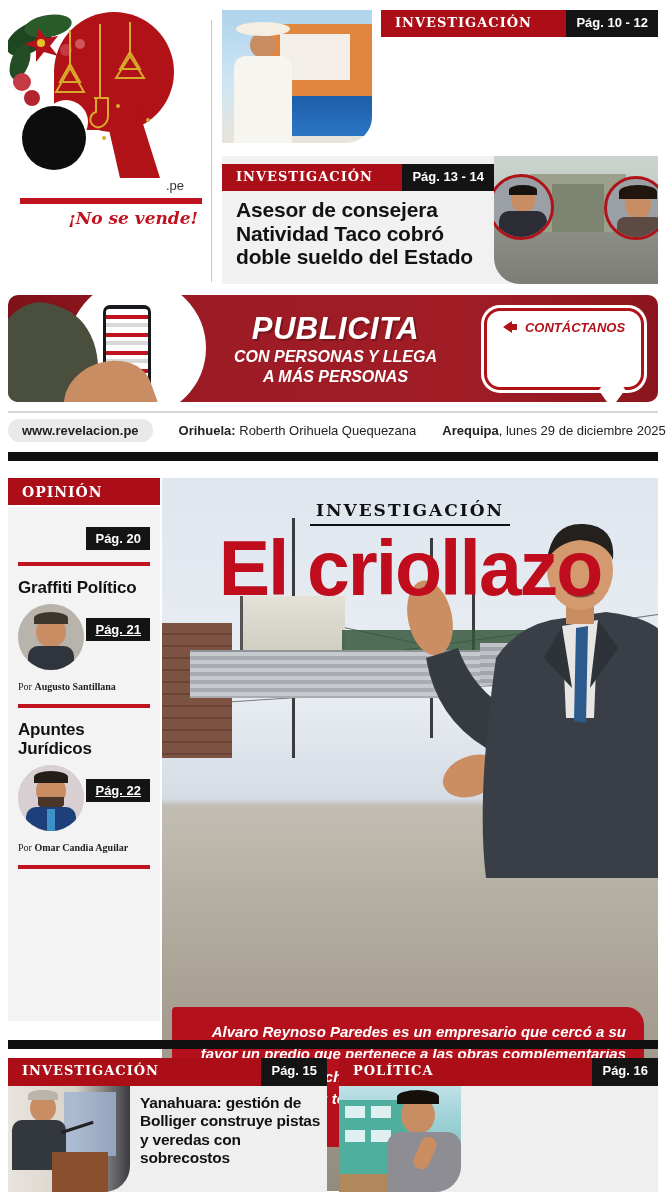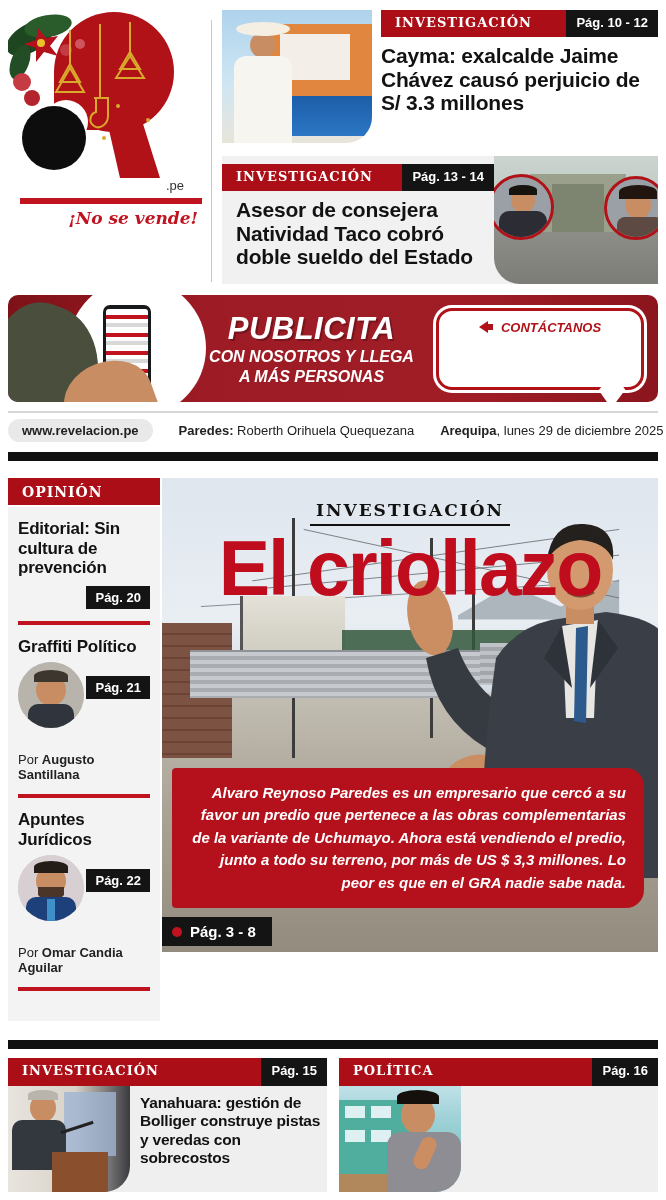--- a/index.html
+++ b/index.html
@@ -35,47 +35,47 @@
     background:linear-gradient(90deg,#7e1118 0%, #9c1b24 30%, #a01d26 70%, #8c151d 100%); display:flex; align-items:center; overflow:hidden; }
   .ad-scene { position:relative; width:185px; height:100%; flex-shrink:0; }
   .ad-circle { position:absolute; left:60px; top:-16px; width:138px; height:138px; border-radius:50%; background:#ffffff; }
   .ad-hand { position:absolute; left:-20px; top:10px; width:110px; height:140px; background:#4a4f3d; border-radius:40% 60% 50% 30%; transform:rotate(18deg); }
   .ad-hand2 { position:absolute; left:55px; bottom:-30px; width:90px; height:70px; background:#c98d64; border-radius:50% 50% 20% 20%; transform:rotate(-20deg); }
   .ad-phone { position:absolute; left:95px; top:10px; width:48px; height:88px; background:#17191c; border-radius:7px; padding:4px 3px; }
   .ad-screen { width:100%; height:100%; background:repeating-linear-gradient(180deg,#ffffff 0 6px,#c01320 6px 10px,#ffffff 10px 14px,#d8d8d8 14px 18px); border-radius:3px; }
   .ad-center { flex:1; text-align:center; color:#fff; font-style:italic; padding-right:6px; }
   .ad-title { font-size:31px; font-weight:900; letter-spacing:0.5px; text-shadow:2px 2px 0 rgba(0,0,0,0.25); }
   .ad-line { font-size:16px; font-weight:800; line-height:1.25; }
-  .bubble { position:relative; width:208px; height:82px; margin-right:14px; background:#ffffff; border:3px solid #b01218; border-radius:16px; box-shadow:0 0 0 3px #ffffff; flex-shrink:0; text-align:center; }
+  .bubble { position:relative; width:160px; height:82px; margin-right:14px; background:#ffffff; border:3px solid #b01218; border-radius:16px; box-shadow:0 0 0 3px #ffffff; flex-shrink:0; text-align:center; }
   .bubble-tail { position:absolute; right:18px; bottom:-14px; width:22px; height:22px; background:#ffffff; transform:rotate(55deg) skew(18deg); }
   .contact-row { display:flex; align-items:center; justify-content:center; gap:6px; margin-top:9px; }
   .contact-label { color:#b01218; font-weight:900; font-size:13px; font-style:italic; }
   .bubble-phone { color:#b01218; font-weight:900; font-size:30px; font-style:italic; letter-spacing:0.5px; line-height:1.05; text-shadow:1px 1px 0 rgba(0,0,0,0.15); }
 
   
   .info-bar { position:absolute; top:411px; left:8px; right:8px; height:37px; border-top:2px solid #d6d6d6; display:flex; align-items:center; font-size:13px; color:#222; }
   .info-pill { background:#e9e9e9; border-radius:13px; padding:4px 14px; font-weight:bold; }
   .info-item { margin-left:26px; white-space:nowrap; }
   .info-item b { font-weight:800; }
 
   .black-bar { position:absolute; left:8px; right:8px; height:9px; background:#101010; }
 
   
-  .content { position:absolute; top:478px; left:8px; right:8px; height:474px; display:flex; gap:2px; }
+  .content { position:absolute; top:478px; left:8px; right:8px; height:713px; display:flex; gap:2px; }
   .sidebar { width:152px; flex-shrink:0; }
   .sidebar-header { background:#ab0e17; color:#fff; font-family:"DejaVu Serif", serif; font-weight:bold; font-size:14px; letter-spacing:1px; padding:6px 0 5px 14px; }
   .sidebar-card { background:#f3f3f3; margin-top:2px; padding:12px 10px 10px 10px; height:514px; }
   .sb-title { font-size:17px; font-weight:800; line-height:1.15; color:#121212; letter-spacing:-0.2px; }
   .sb-badge { display:inline-block; background:#141414; color:#fff; font-weight:bold; font-size:13px; padding:4px 9px; }
   .sb-badge-row { text-align:right; margin-top:8px; }
   .sb-divider { height:4px; background:#c01320; margin:12px 0; }
   .sb-item-media { position:relative; margin-top:6px; height:70px; }
   .avatar { width:66px; height:66px; border-radius:50%; overflow:hidden; position:relative; background:#cfcfcf; }
-  .sb-item-media .sb-badge { position:absolute; right:0; top:14px; }
-  .sb-author { font-size:13px; color:#222; margin-top:20px; }
+  .sb-item-media .sb-badge { position:absolute; right:0; top:14px;text-decoration:underline; }
+  .sb-author { font-size:10px; color:#222; margin-top:7px;font-family:Liberation Serif, serif; }
   .sb-author b { font-weight:800; }
 
   
   .main-story { flex:1; position:relative; overflow:hidden; background:linear-gradient(180deg,#dfe6ee 0%,#e9eef3 30%,#d5dce4 45%,#c2bdb2 46%,#aaa396 70%,#938b7d 100%); }
   .wires { position:absolute; left:0; top:0; width:100%; height:100%; }
   .kicker-wrap { position:absolute; top:22px; width:100%; text-align:center; }
   .kicker { display:inline-block; font-family:"DejaVu Serif", serif; font-weight:bold; font-size:17px; letter-spacing:2px; color:#111; border-bottom:2px solid #111; padding:0 6px 4px 6px; }
   .main-headline { position:absolute; top:46px; left:0; width:100%; text-align:center; font-size:77px; font-weight:900; letter-spacing:-2px; color:#c00d1e; }
   .scene-brick { position:absolute; left:0; top:145px; width:70px; height:135px; background:repeating-linear-gradient(180deg,#7c5343 0 10px,#6b4437 10px 12px); }
   .scene-billboard { position:absolute; left:78px; top:118px; width:105px; height:60px; background:linear-gradient(180deg,#e3e1d8,#cfccc0); border-left:3px solid #555; }
@@ -164,21 +164,20 @@
           <div class="ph-rect" style="left:40px;top:86px;width:116px;height:40px;background:linear-gradient(180deg,#1d5ea8,#2b76c4);border-radius:4px 4px 0 0;"></div>
           <div class="ph-head" style="left:28px;top:22px;width:26px;height:26px;"></div>
           <div class="ph-rect" style="left:14px;top:12px;width:54px;height:14px;background:#f4efe2;border-radius:50%;"></div>
           <div class="ph-rect" style="left:12px;top:46px;width:58px;height:88px;background:#f7f5f0;border-radius:12px 12px 0 0;"></div>
         </div>
         <div class="t1-right">
           <div class="label-row">
             <div class="cat-label">INVESTIGACIÓN</div>
             <div class="page-label">Pág. 10 - 12</div>
           </div>
-          <div class="t-headline">Cayma: exalcalde Jaime Chávez causó perjuicio de S/ 3.3 millones</div>
         </div>
       </div>
 
       <div class="teaser2">
         <div class="t2-left">
           <div class="t2-label-row">
             <div class="cat-label">INVESTIGACIÓN</div>
             <div class="page-label">Pág. 13 - 14</div>
           </div>
           <div class="t2-headline">Asesor de consejera Natividad Taco cobró doble sueldo del Estado</div>
@@ -207,52 +206,51 @@
     <div class="ad-scene">
       <div class="ad-circle"></div>
       <div class="ad-hand"></div>
       <div class="ad-phone">
           <div class="ad-screen"></div>
         </div>
       <div class="ad-hand2"></div>
     </div>
     <div class="ad-center">
       <div class="ad-title">PUBLICITA</div>
-      <div class="ad-line">CON NOSOTROS Y LLEGA</div>
+      <div class="ad-line">CON PERSONAS Y LLEGA</div>
       <div class="ad-line">A MÁS PERSONAS</div>
     </div>
     <div class="bubble">
       <div class="contact-row">
         <svg width="16" height="12" viewBox="0 0 16 12">
           <polygon points="0,6 9,0 9,12" fill="#b01218"></polygon>
           <rect x="9" y="3" width="5" height="6" fill="#b01218"></rect>
         </svg>
         <span class="contact-label">CONTÁCTANOS</span>
       </div>
       <div class="bubble-tail"></div>
     </div>
   </div>
 
   <div class="info-bar">
     <span class="info-pill">www.revelacion.pe</span>
-    <span class="info-item"><b>Paredes:</b><span> Roberth Orihuela Quequezana</span></span>
+    <span class="info-item"><b>Orihuela:</b><span> Roberth Orihuela Quequezana</span></span>
     <span class="info-item"><b>Arequipa</b><span>, lunes 29 de diciembre 2025</span></span>
 
   </div>
 
   <div class="black-bar" style="top:452px;"></div>
 
   <div class="content">
 
     <div class="sidebar">
       <div class="sidebar-header">OPINIÓN</div>
       <div class="sidebar-card">
 
         <div>
-          <div class="sb-title">Editorial: Sin cultura de prevención</div>
           <div class="sb-badge-row"><span class="sb-badge">Pág. 20</span></div>
         </div>
         <div class="sb-divider"></div>
 
         <div>
           <div class="sb-title">Graffiti Político</div>
           <div class="sb-item-media">
             <div class="avatar">
               <div class="ph-sky" style="background:#b9b4ab;"></div>
               <div class="ph-head" style="left:18px;top:12px;width:30px;height:32px;"></div>

